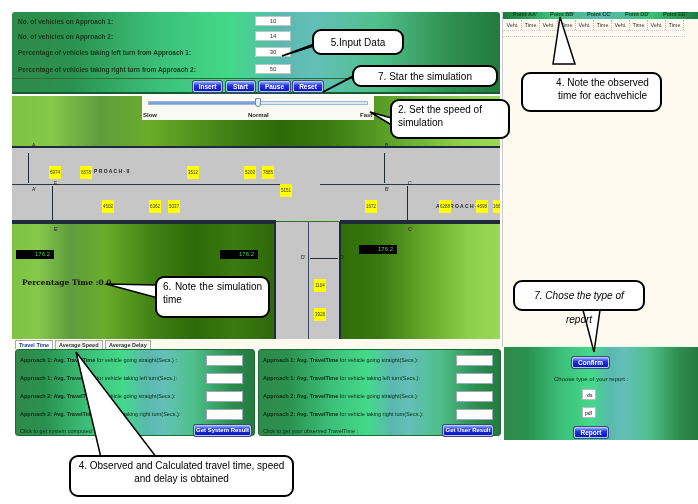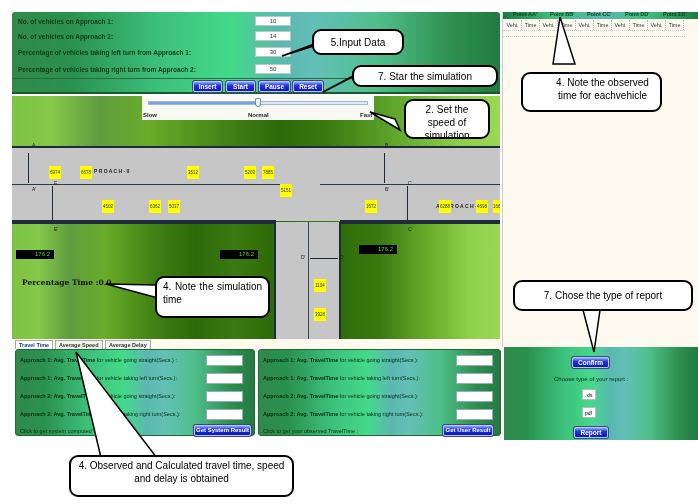--- a/index.html
+++ b/index.html
@@ -225,17 +225,17 @@
   <polygon points="355,75 323,92 362,72" fill="#fff" stroke="#000" stroke-width="1.5"></polygon>
   <polygon points="395,119 370,112 400,130" fill="#fff" stroke="#000" stroke-width="1.5"></polygon>
   <polygon points="553,64 560,17 575,64" fill="#fff" stroke="#000" stroke-width="1.5"></polygon>
   <polygon points="157,285 106,284 158,298" fill="#fff" stroke="#000" stroke-width="1.5"></polygon>
   <polygon points="102,462 76,352 160,462" fill="#fff" stroke="#000" stroke-width="1.5"></polygon>
   <polygon points="583,310 594,352 600,310" fill="#fff" stroke="#000" stroke-width="1.5"></polygon>
 </svg>
 
 <div class="callout" style="left:312px; top:29px; width:92px; height:26px; line-height:19px; text-align:center;">5.Input Data</div>
 <div class="callout" style="left:352px; top:65px; width:146px; height:22px; line-height:15px; text-align:center;">7. Star the simulation</div>
-<div class="callout" style="left:404px; top:99px; width:86px; height:40px;text-align:center;">2. Set the speed of simulation</div>
+<div class="callout" style="left:390px; top:99px; width:120px; height:40px;">2. Set the speed of simulation</div>
 <div class="callout" style="left:521px; top:72px; width:141px; height:40px; text-align:center;padding-left:28px;">4. Note the observed time for eachvehicle</div>
-<div class="callout" style="left:155px; top:276px; width:115px; height:42px; text-align:justify;">4.     Note     the simulation time</div>
+<div class="callout" style="left:155px; top:276px; width:115px; height:42px; text-align:justify;">6.     Note     the simulation time</div>
 <div class="callout" style="left:69px; top:455px; width:225px; height:42px; text-align:center;">4. Observed and Calculated travel time, speed and delay is obtained</div>
-<div class="callout" style="left:513px; top:280px; width:180px; height:31px; line-height:24px; text-align:center;">7.  Chose the type of report</div>
+<div class="callout" style="left:513px; top:280px; width:132px; height:31px; line-height:24px; text-align:center;font-style:italic;">7.  Chose the type of report</div>
 
 </body></html>

